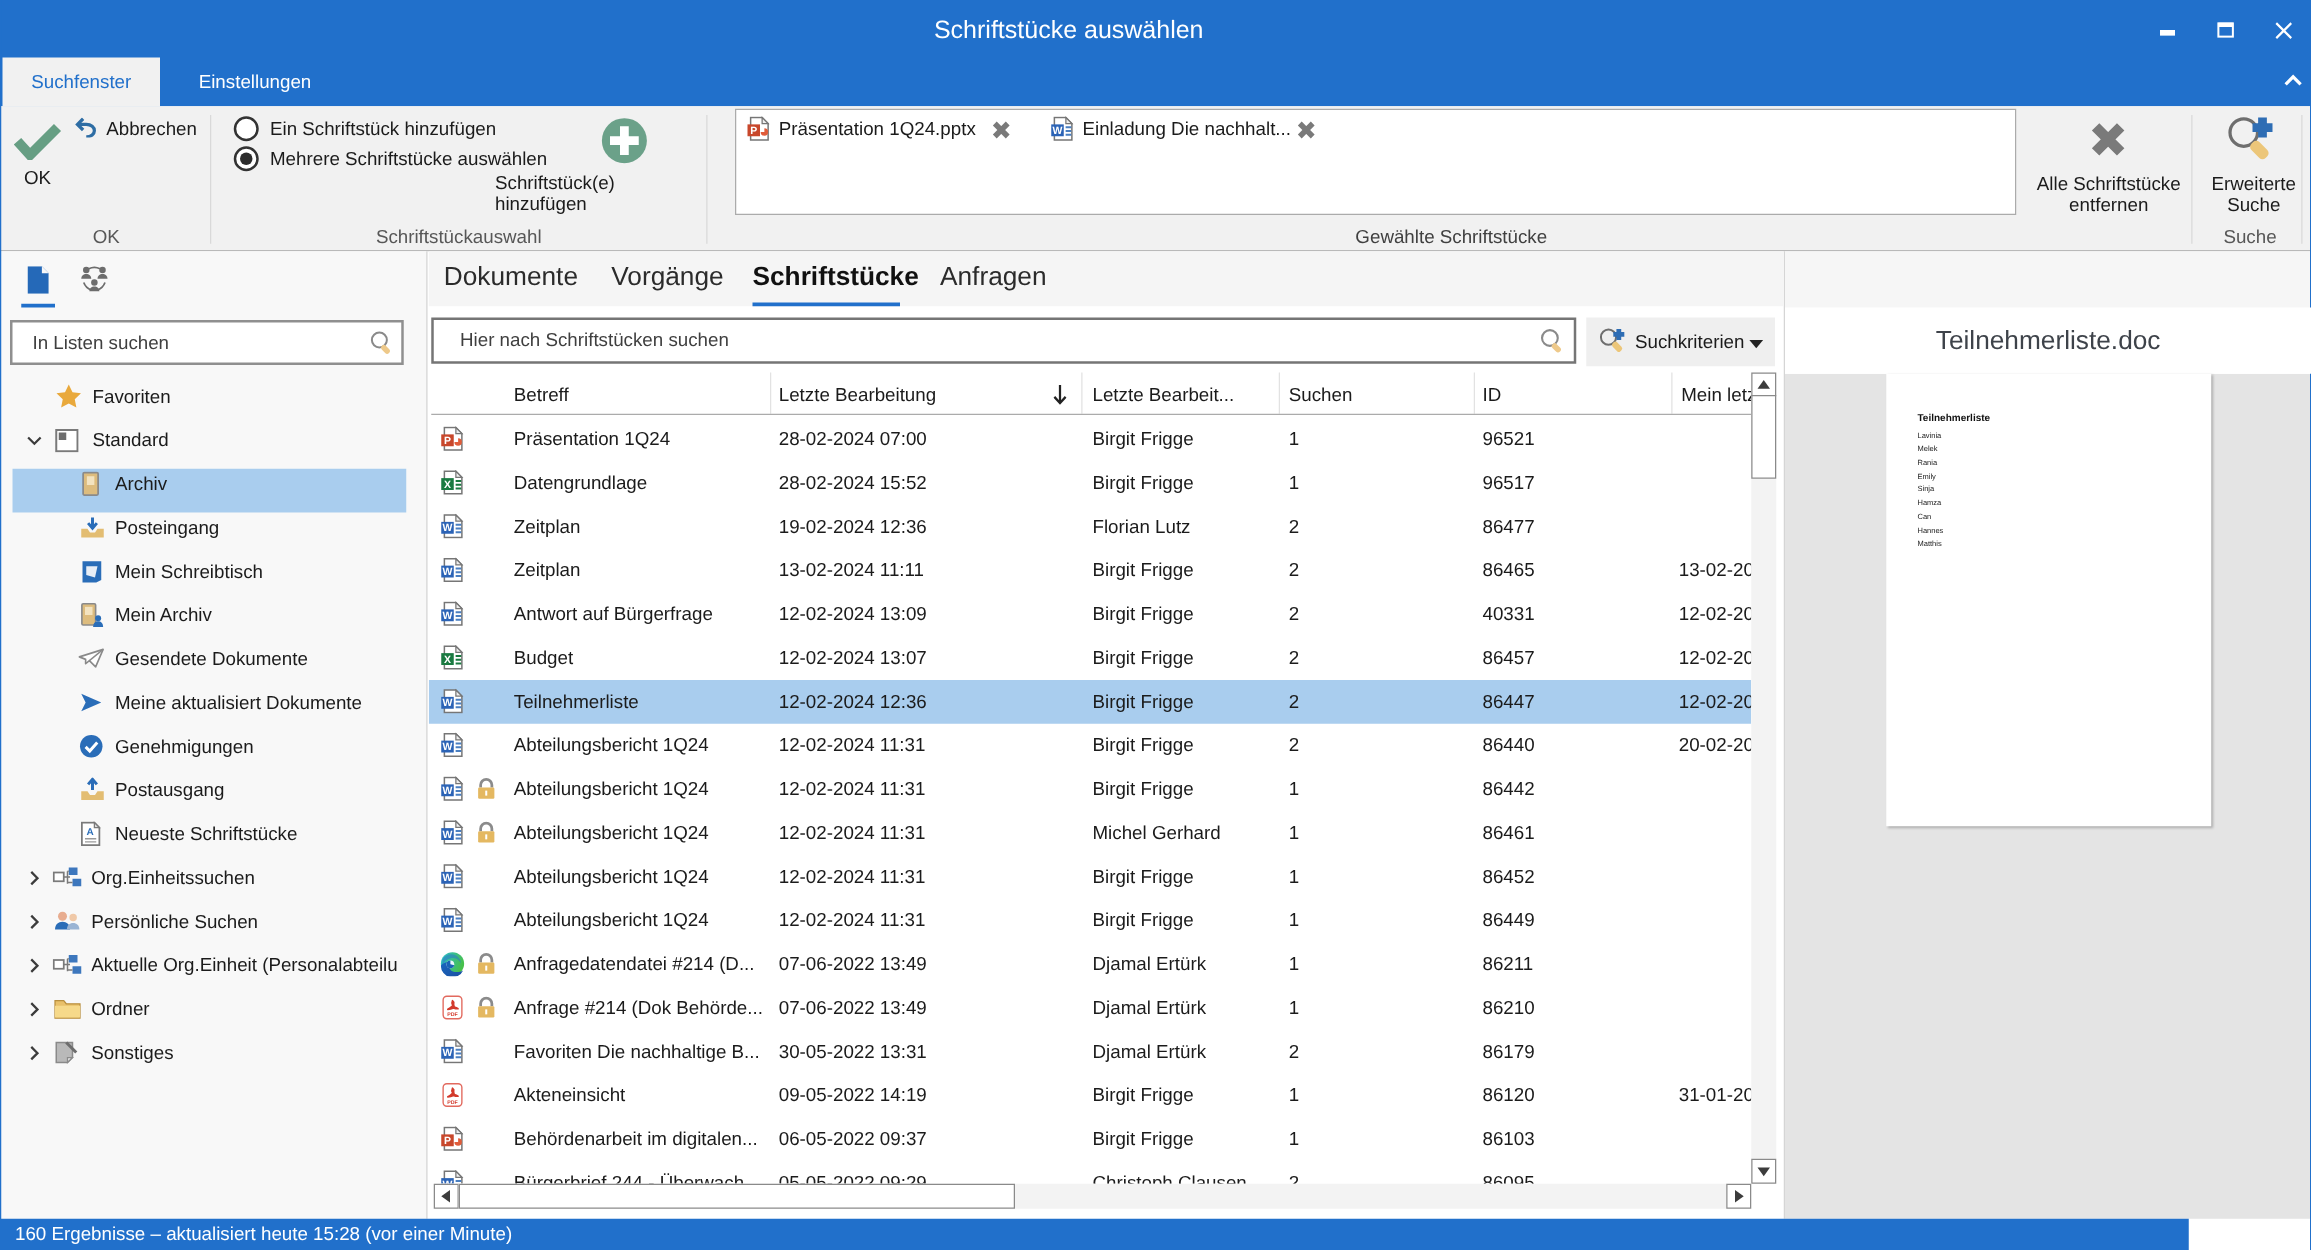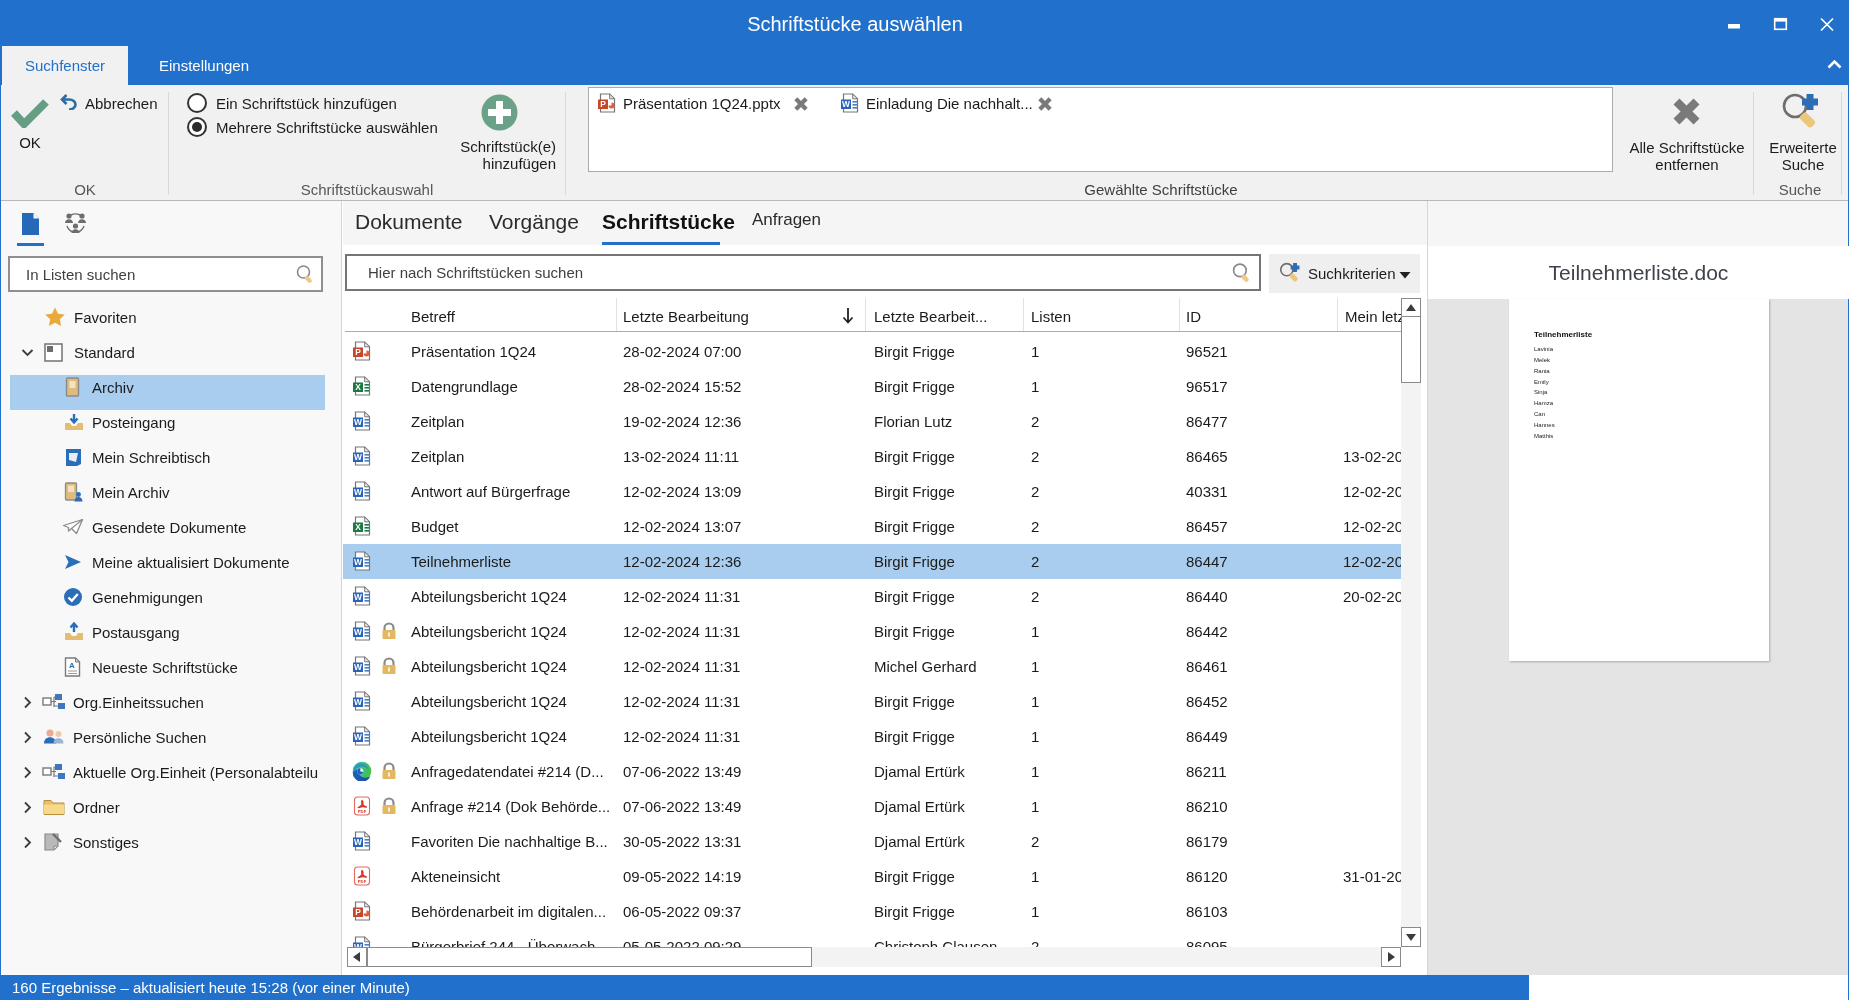--- a/index.html
+++ b/index.html
@@ -46,21 +46,21 @@
     <circle cx="11" cy="35" r="9" fill="#fff" stroke="#333" stroke-width="2"></circle>
     <circle cx="11" cy="35" r="5" fill="#2b2b2b"></circle>
   </svg>
 <div class="a" style="left:216px;top:95px">Ein Schriftstück hinzufügen</div>
 <div class="a" style="left:216px;top:119px">Mehrere Schriftstücke auswählen</div>
 <svg class="a" style="left:481px;top:94px" width="37" height="37" viewBox="0 0 37 37">
     <circle cx="18.5" cy="18.5" r="18" fill="#6ba189"></circle>
     <rect x="15" y="7" width="7" height="23" fill="#fff"></rect>
     <rect x="7" y="15" width="23" height="7" fill="#fff"></rect>
   </svg>
-<div class="a" style="left:396px;top:138px;width:160px;text-align:right">Schriftstück(e)<br>hinzufügen</div>
+<div class="a" style="left:396px;top:138px;width:160px;text-align:left">Schriftstück(e)<br>hinzufügen</div>
 <div class="a" style="left:588px;top:87px;width:1025px;height:85px;background:#fff;border:1px solid #ababab"></div>
 <svg class="a" style="left:597px;top:93px" width="20" height="20" viewBox="0 0 20 20">
     <path d="M3.5 1 h9.2 l4.8 4.8 V19 H3.5 z" fill="#fff" stroke="#767676" stroke-width="1.2"></path>
     <path d="M12.7 1 l4.8 4.8 h-4.8 z" fill="#eee" stroke="#767676" stroke-width="1"></path>
     <rect x="1" y="6.5" width="10" height="9.5" fill="#c8472b"></rect>
     <text x="6" y="14.2" font-size="8.4" font-weight="bold" fill="#fff" text-anchor="middle" font-family="Liberation Sans">P</text>
     <path d="M14.5 9.5 a3 3 0 1 1 -3 3 h3 z" fill="#e05c3a"></path>
   </svg>
 <div class="a" style="left:623px;top:95px">Präsentation 1Q24.pptx</div>
 <svg class="a" style="left:793px;top:96px" width="16" height="16" viewBox="0 0 17 17">
@@ -258,41 +258,41 @@
       <path d="M15 14 h-4 v4 z" fill="#e8e8e8" stroke="#8a8a8a" stroke-width="1"></path>
       <path d="M10 2 L18 10" stroke="#6d6d6d" stroke-width="2.4"></path>
     </svg>
   </div>
 <div class="a" style="left:73px;top:834px;white-space:nowrap;overflow:hidden;max-width:268px">Sonstiges</div>
 <div class="a" style="left:343px;top:201px;width:1084px;height:44px;background:#f5f5f5"></div>
 <div class="a" style="left:355px;top:210px;font-size:21px;color:#2b2b2b">Dokumente</div>
 <div class="a" style="left:489px;top:210px;font-size:21px;color:#2b2b2b">Vorgänge</div>
 <div class="a" style="left:602px;top:210px;font-size:21px;color:#111;font-weight:bold">Schriftstücke</div>
 <div class="a" style="left:602px;top:242px;width:118px;height:3px;background:#2170cb"></div>
-<div class="a" style="left:752px;top:210px;font-size:17px;color:#2b2b2b">Anfragen</div>
+<div class="a" style="left:752px;top:210px;font-size:21px;color:#2b2b2b">Anfragen</div>
 <div class="a" style="left:345px;top:254px;width:916px;height:37px;background:#fff;border:2px solid #757575"></div>
 <div class="a" style="left:368px;top:264px;color:#3f3f3f">Hier nach Schriftstücken suchen</div>
 <svg class="a" style="left:1231px;top:262px" width="21" height="21" viewBox="0 0 20 20">
     <circle cx="8.5" cy="8" r="6" fill="none" stroke="#8a8a8a" stroke-width="1.6"></circle>
     <rect x="11.2" y="11.5" width="4.4" height="8" rx="2.2" fill="#eec98a" transform="rotate(-45 13.4 15.5)"></rect>
   </svg>
 <div class="a" style="left:1269px;top:254px;width:151px;height:39px;background:#efefef"></div>
 <svg class="a" style="left:1278px;top:262px" width="22" height="22" viewBox="0 0 40 40">
     <circle cx="16" cy="14" r="11" fill="none" stroke="#6e6e6e" stroke-width="2.9"></circle>
     <rect x="24" y="20" width="9" height="16" rx="3.5" fill="#ecc679" transform="rotate(-45 28.5 28)"></rect>
     <path d="M31 2 v16 M23 10 h16" stroke="#2e6db4" stroke-width="7"></path>
   </svg>
 <div class="a" style="left:1308px;top:265px">Suchkriterien</div>
 <svg class="a" style="left:1399px;top:271px" width="12" height="8" viewBox="0 0 12 8">
     <path d="M0.5 1 L6 7.5 L11.5 1 z" fill="#222"></path>
   </svg>
 <div class="a" style="left:411px;top:308px;white-space:nowrap">Betreff</div>
 <div class="a" style="left:623px;top:308px;white-space:nowrap">Letzte Bearbeitung</div>
 <div class="a" style="left:874px;top:308px;white-space:nowrap">Letzte Bearbeit...</div>
-<div class="a" style="left:1031px;top:308px;white-space:nowrap">Listen</div>
+<div class="a" style="left:1031px;top:308px;white-space:nowrap">Suchen</div>
 <div class="a" style="left:1186px;top:308px;white-space:nowrap">ID</div>
 <div class="a" style="left:1345px;top:308px;white-space:nowrap">Mein letz</div>
 <svg class="a" style="left:841px;top:306px" width="14" height="20" viewBox="0 0 14 20">
     <path d="M7 2 V16 M2.5 11.5 L7 16.5 L11.5 11.5" fill="none" stroke="#222" stroke-width="1.8"></path>
   </svg>
 <div class="a" style="left:616px;top:298px;width:1px;height:33px;background:#e2e2e2"></div>
 <div class="a" style="left:865px;top:298px;width:1px;height:33px;background:#e2e2e2"></div>
 <div class="a" style="left:1023px;top:298px;width:1px;height:33px;background:#e2e2e2"></div>
 <div class="a" style="left:1179px;top:298px;width:1px;height:33px;background:#e2e2e2"></div>
 <div class="a" style="left:1337px;top:298px;width:1px;height:33px;background:#e2e2e2"></div>
@@ -603,12 +603,12 @@
 <div class="a" style="left:1534px;top:330px;font-size:8px;font-weight:bold;color:#111">Teilnehmerliste</div>
 <div class="a" style="left:1534px;top:346px;font-size:6px;color:#222">Lavinia</div>
 <div class="a" style="left:1534px;top:357px;font-size:6px;color:#222">Melek</div>
 <div class="a" style="left:1534px;top:368px;font-size:6px;color:#222">Rania</div>
 <div class="a" style="left:1534px;top:379px;font-size:6px;color:#222">Emily</div>
 <div class="a" style="left:1534px;top:389px;font-size:6px;color:#222">Sinja</div>
 <div class="a" style="left:1534px;top:400px;font-size:6px;color:#222">Hamza</div>
 <div class="a" style="left:1534px;top:411px;font-size:6px;color:#222">Can</div>
 <div class="a" style="left:1534px;top:422px;font-size:6px;color:#222">Hannes</div>
 <div class="a" style="left:1534px;top:433px;font-size:6px;color:#222">Matthis</div>
-<div class="a" style="left:0;top:975px;width:1529px;height:25px;background:#2170cb;color:#fff;display:flex;align-items:center;padding-left:12px">160 Ergebnisse – aktualisiert heute 15:28 (vor einer Minute)</div>
+<div class="a" style="left:0;top:975px;width:1751px;height:25px;background:#2170cb;color:#fff;display:flex;align-items:center;padding-left:12px">160 Ergebnisse – aktualisiert heute 15:28 (vor einer Minute)</div>
 </body></html>

